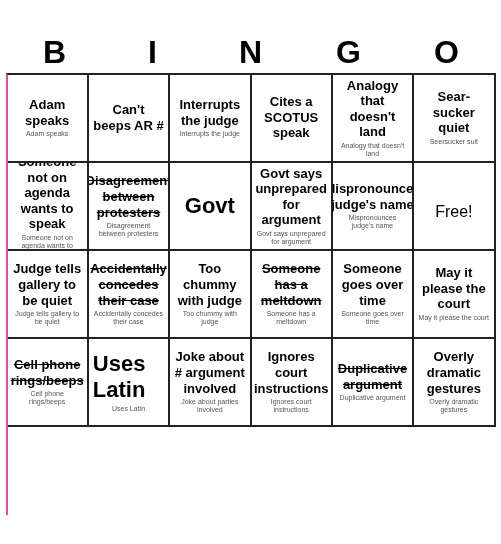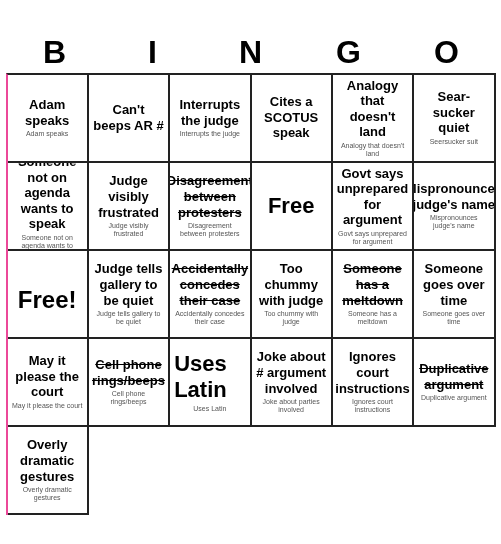--- a/index.html
+++ b/index.html
@@ -54,22 +54,22 @@
       line-height: 1.2;
     }
     .cell-sub {
       font-size: 7px;
       color: #555;
       text-align: center;
       margin-top: 2px;
       line-height: 1.1;
     }
     .cell-free {
-      font-size: 24px;
-      font-weight: bold;
+      font-size: 16px;
+      font-weight: normal;
       color: #000;
       margin-top: 13px;
     }
     .cell-large {
       font-size: 22px;
       font-weight: bold;
     }
     .strikethrough {
       text-decoration: line-through;
     }
@@ -106,29 +106,25 @@
       </div>
       <div class="bingo-cell">
         <span class="cell-main">Sear-sucker quiet</span>
         <span class="cell-sub">Seersucker suit</span>
       </div>
       <div class="bingo-cell">
         <span class="cell-main">Someone not on agenda wants to speak</span>
         <span class="cell-sub">Someone not on agenda wants to speak</span>
       </div>
       <div class="bingo-cell">
-        <span class="cell-main">Judge visibly frustrated</span>
-        <span class="cell-sub">Judge visibly frustrated</span>
-      </div>
-      <div class="bingo-cell">
         <span class="cell-main strikethrough">Disagreement between protesters</span>
         <span class="cell-sub">Disagreement between protesters</span>
       </div>
       <div class="bingo-cell">
-        <span class="cell-large">Free</span>
+        <span class="cell-large">Govt</span>
       </div>
       <div class="bingo-cell">
         <span class="cell-main">Govt says unprepared for argument</span>
         <span class="cell-sub">Govt says unprepared for argument</span>
       </div>
       <div class="bingo-cell">
         <span class="cell-main">Mispronounces judge's name</span>
         <span class="cell-sub">Mispronounces judge's name</span>
       </div>
       <div class="bingo-cell">

